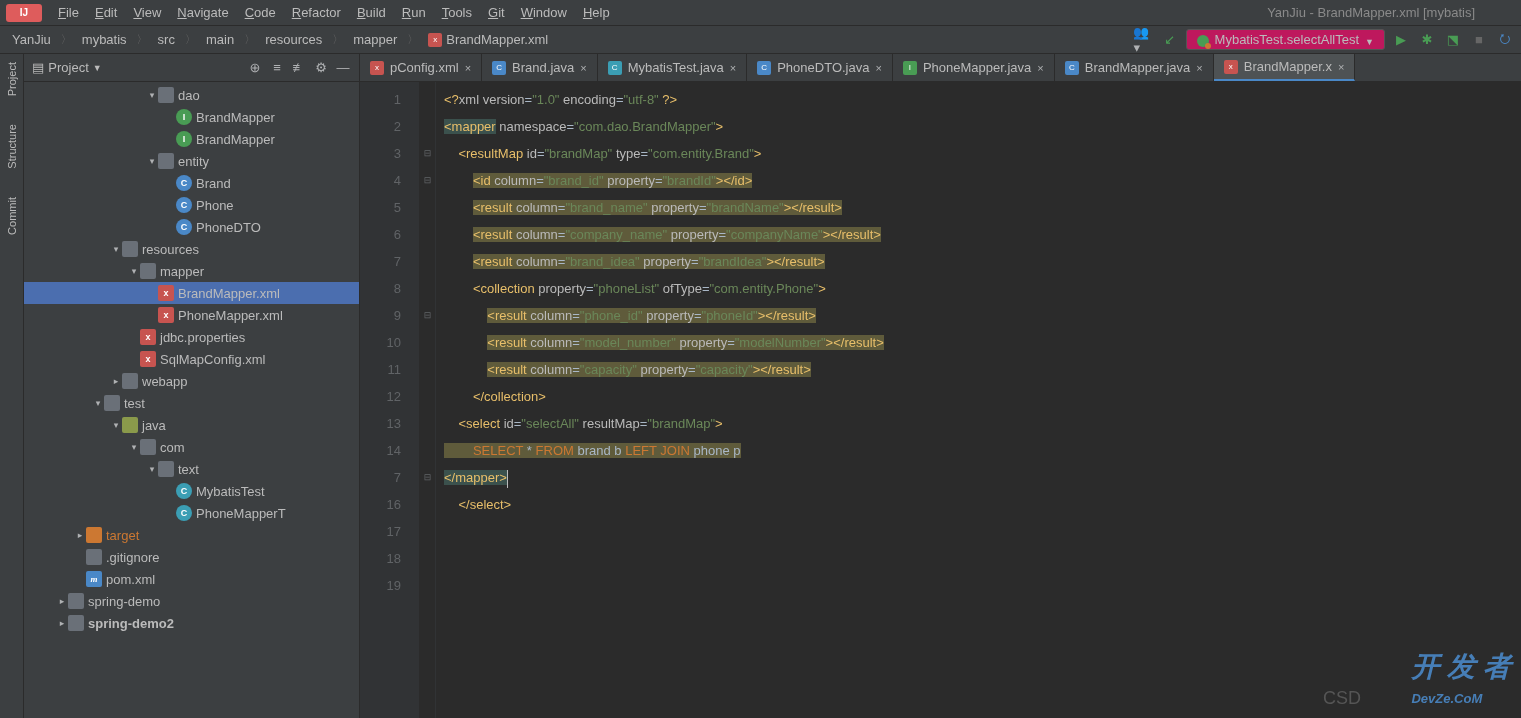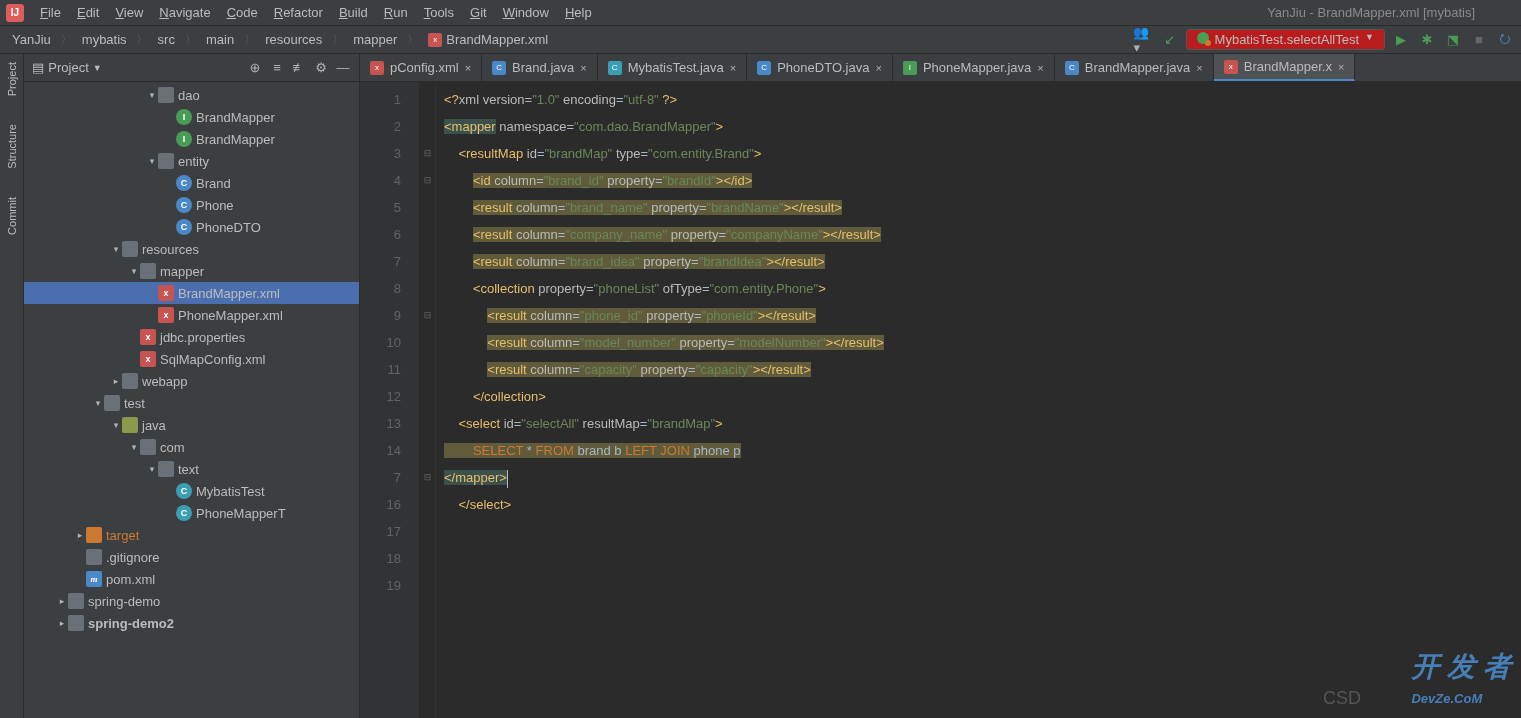--- a/index.html
+++ b/index.html
@@ -1,31 +1,31 @@
 <!DOCTYPE html>
 <html><head>
 <meta charset="utf-8">
 <style>
 * { margin: 0; padding: 0; box-sizing: border-box; font-family: "Segoe UI", sans-serif; font-size: 13px; }
 body { background: #3c3f41; color: #bbbbbb; width: 1521px; height: 718px; overflow: hidden; }
 
 .menubar { height: 26px; background: #3c3f41; display: flex; align-items: center; padding: 0 6px; border-bottom: 1px solid #2b2b2b; }
-.app-icon { width: 18px; height: 18px; background: #de5c5c; border-radius: 3px; margin-right: 8px; display:flex; align-items:center; justify-content:center; color:#fff; font-weight:bold; font-size:10px; }
+.app-icon { width: 36px; height: 18px; background: #de5c5c; border-radius: 3px; margin-right: 8px; display:flex; align-items:center; justify-content:center; color:#fff; font-weight:bold; font-size:10px; }
 .menu-item { padding: 0 8px; cursor: pointer; }
 .menu-item u { text-decoration: underline; }
 .window-title { margin-left: auto; margin-right: 40px; color: #8a8a8a; }
 
 .navbar { height: 28px; background: #3c3f41; display: flex; align-items: center; padding: 0 6px; border-bottom: 1px solid #2b2b2b; }
 .breadcrumb { display: flex; align-items: center; gap: 4px; }
 .crumb { padding: 2px 6px; cursor: pointer; color:#bbbbbb; }
 .crumb-sep { color: #666; font-size:11px; }
 .crumb-file { display:flex; align-items:center; gap:4px; }
 .file-icon-xml { width:14px; height:14px; background:#c75450; border-radius:2px; display:flex; align-items:center; justify-content:center; font-size:8px; color:#fff;}
 .nav-right { margin-left:auto; display:flex; align-items:center; gap:6px; }
-.run-config { background:#b91c1c; border:1px solid #555; padding:2px 10px; border-radius:3px; display:flex; align-items:flex-start; gap:6px; cursor:pointer; }
+.run-config { background:#be185d; border:1px solid #555; padding:2px 10px; border-radius:3px; display:flex; align-items:flex-end; gap:6px; cursor:pointer; }
 .run-config .test-icon { width:12px; height:12px; border-radius:50%; background:#499c54; position:relative;}
 .run-config .test-icon::after { content:''; position:absolute; right:-2px; bottom:-2px; width:6px; height:6px; background:#cc7832; border-radius:50%;}
 .nav-icon { width:20px; height:20px; display:flex; align-items:center; justify-content:center; cursor:pointer; color:#afb1b3;}
 
 .main { display:flex; height: calc(100% - 54px); }
 .left-tools { width:24px; background:#3c3f41; border-right:1px solid #2b2b2b; display:flex; flex-direction:column; align-items:center; padding-top:4px; gap:20px;}
 .tool-label { writing-mode: vertical-rl; transform: rotate(180deg); font-size:11px; color:#bbbbbb; cursor:pointer; padding:4px 0;}
 
 .project-panel { width: 336px; background:#3c3f41; border-right:1px solid #2b2b2b; display:flex; flex-direction:column;}
 .project-header { height:28px; display:flex; align-items:center; padding:0 8px; border-bottom:1px solid #2b2b2b; gap:6px;}

